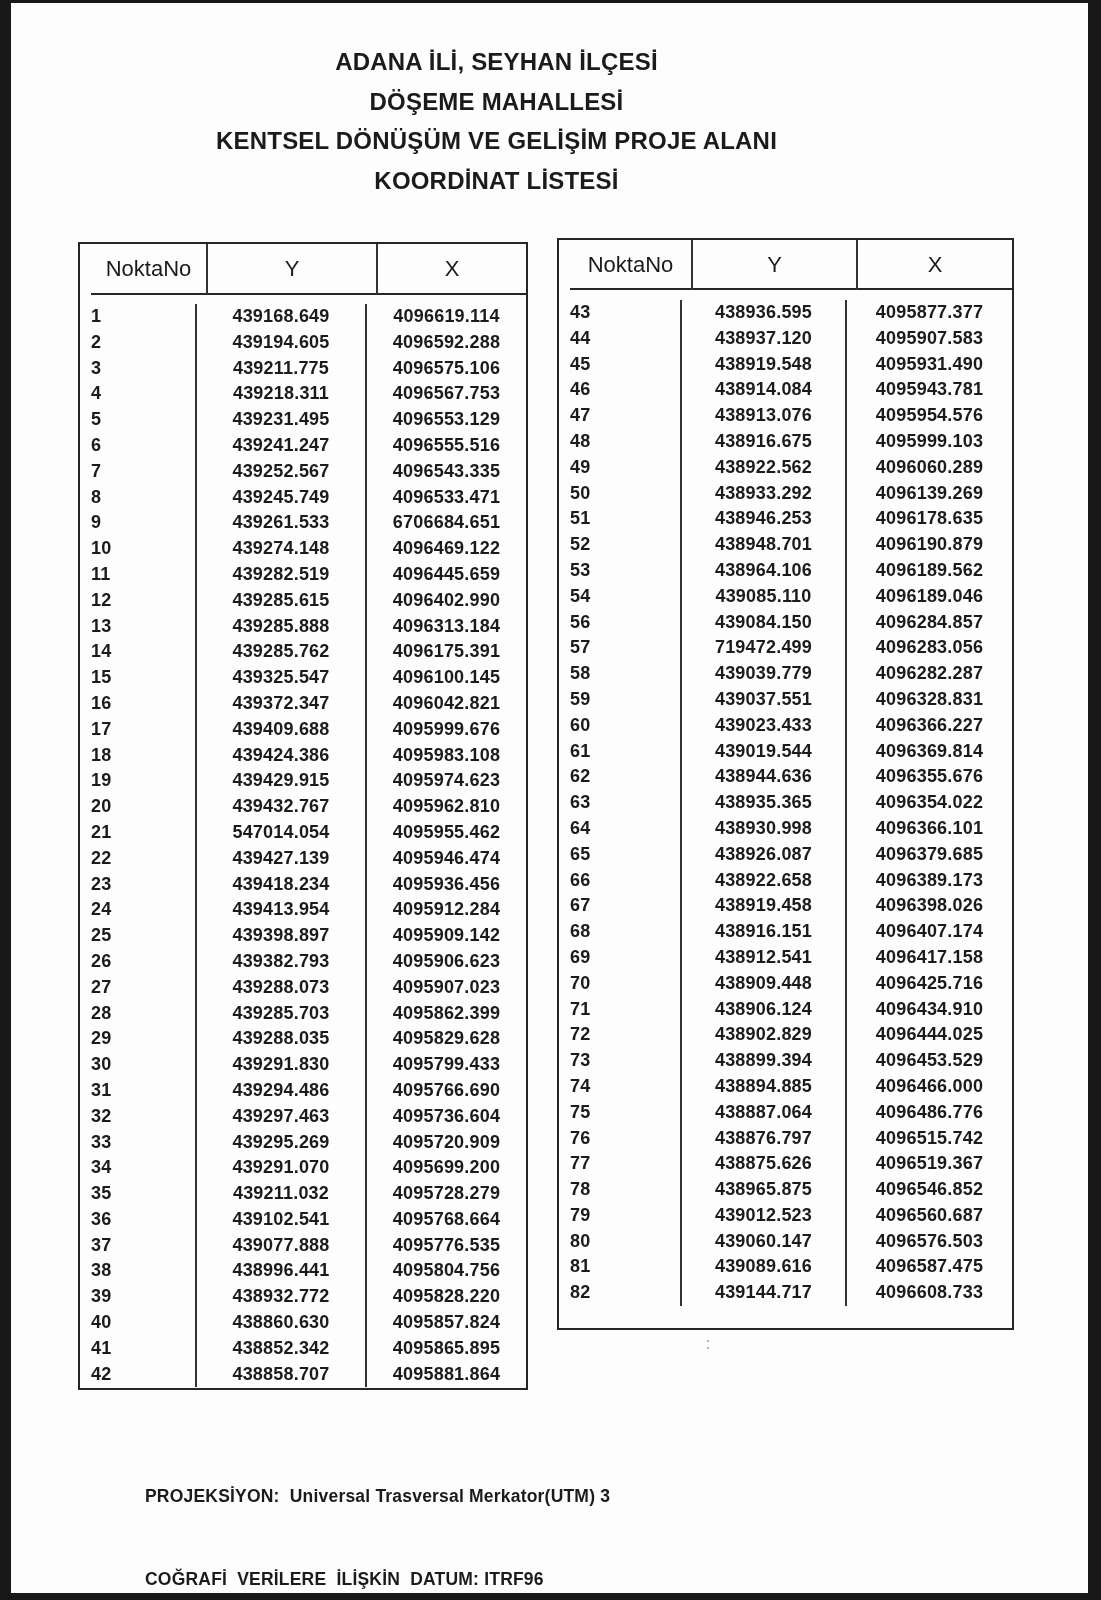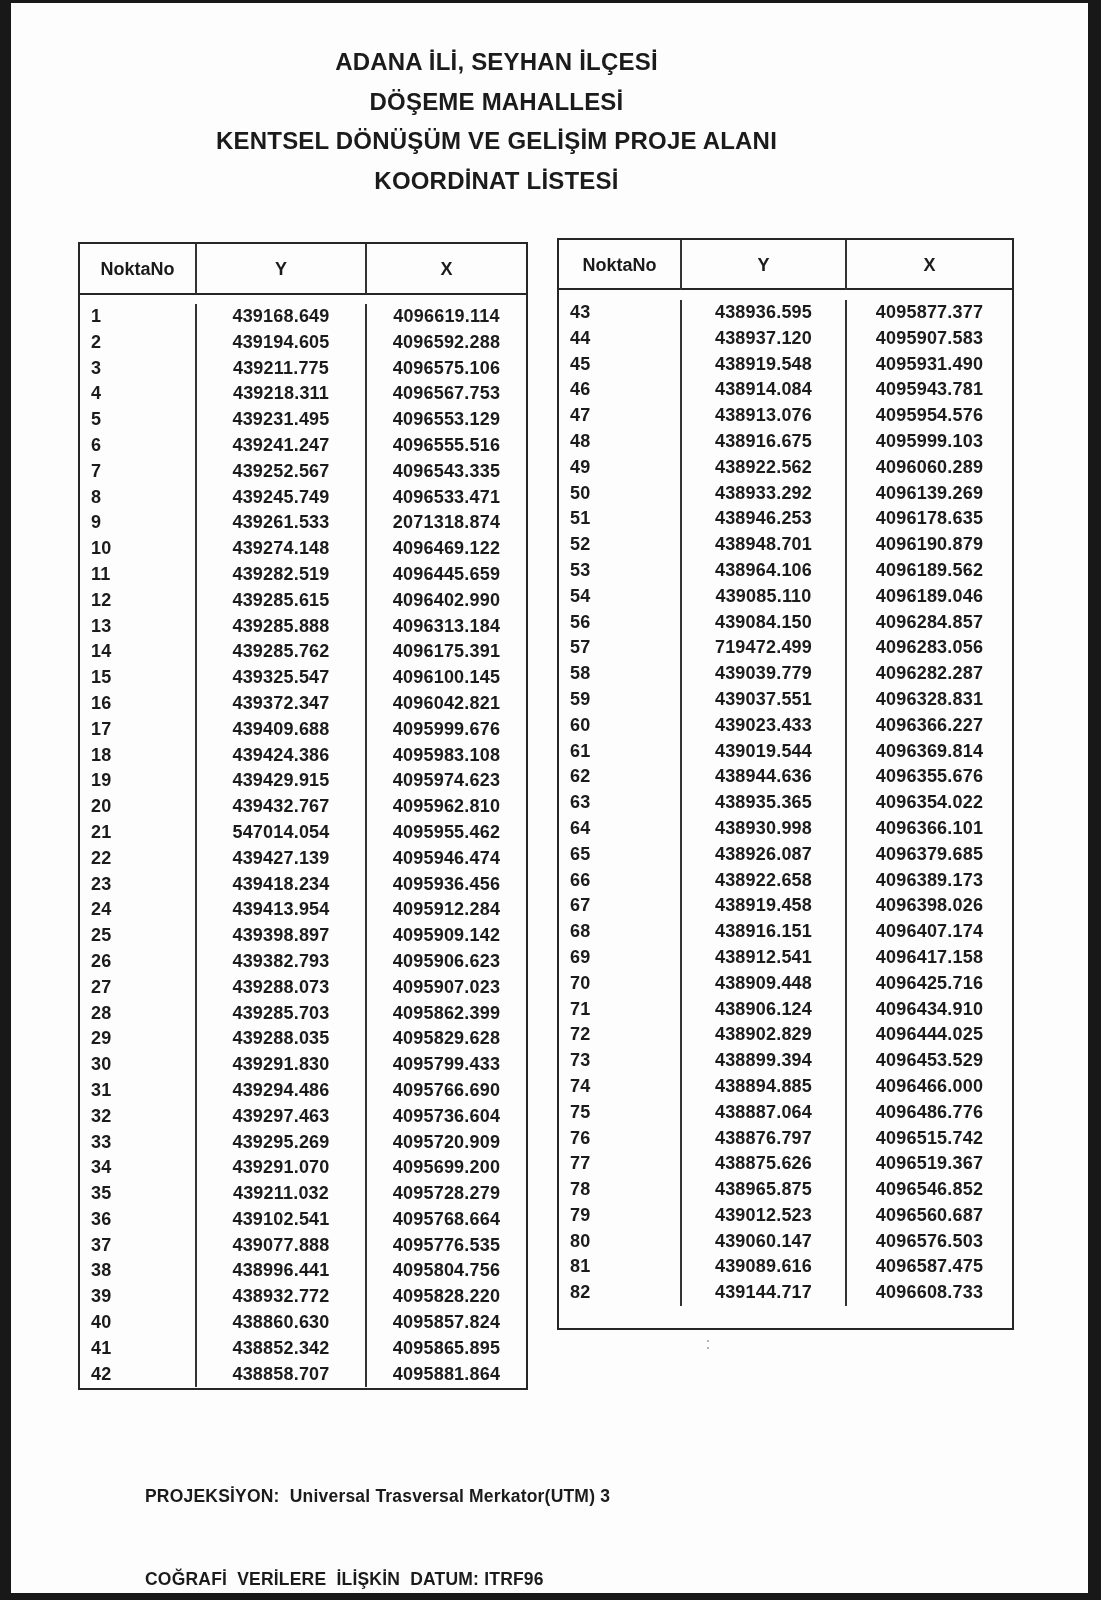--- a/index.html
+++ b/index.html
@@ -26,21 +26,21 @@
 
   
   .ctable{
     position:absolute;box-sizing:border-box;
     border:2px solid #262626;background:transparent;
   }
   .table-left{left:78px;top:242px;width:450px;height:1148px;}
   .table-right{left:557px;top:238px;width:457px;height:1092px;}
 
   .thead{display:grid;box-sizing:border-box;border-bottom:2px solid #262626;
-         font-weight:700;font-size:18px;align-items:center;}
+         font-weight:400;font-size:22px;align-items:center;margin-left:11px;}
   .table-left  .thead{height:51px;grid-template-columns:115px 170px 1fr;}
   .table-right .thead{height:50px;grid-template-columns:121px 165px 1fr;}
   .hcell{text-align:center;}
   .tbody{box-sizing:border-box;}
   .table-left  .tbody{padding-top:9px;}
   .table-right .tbody{padding-top:10px;}
   .trow{display:grid;}
   .table-left  .trow{grid-template-columns:115px 170px 1fr;height:25.8px;}
   .table-right .trow{grid-template-columns:121px 165px 1fr;height:25.8px;}
   .tcell{
@@ -122,21 +122,21 @@
         <div class="tcell c2">4096543.335</div>
       </div>
       <div class="trow">
         <div class="tcell c0">8</div>
         <div class="tcell c1">439245.749</div>
         <div class="tcell c2">4096533.471</div>
       </div>
       <div class="trow">
         <div class="tcell c0">9</div>
         <div class="tcell c1">439261.533</div>
-        <div class="tcell c2">2071318.874</div>
+        <div class="tcell c2">6706684.651</div>
       </div>
       <div class="trow">
         <div class="tcell c0">10</div>
         <div class="tcell c1">439274.148</div>
         <div class="tcell c2">4096469.122</div>
       </div>
       <div class="trow">
         <div class="tcell c0">11</div>
         <div class="tcell c1">439282.519</div>
         <div class="tcell c2">4096445.659</div>

